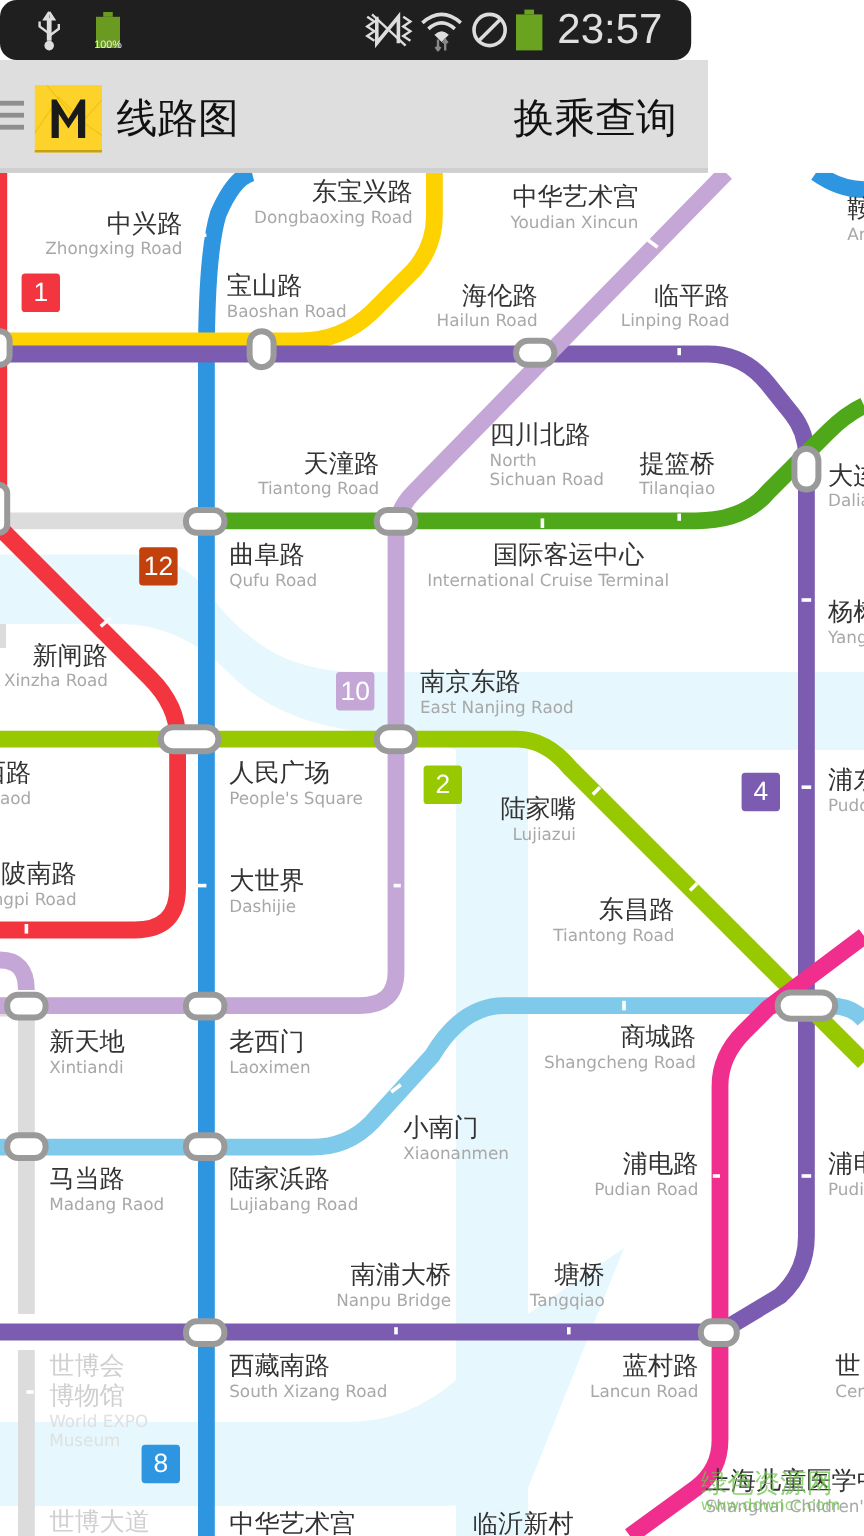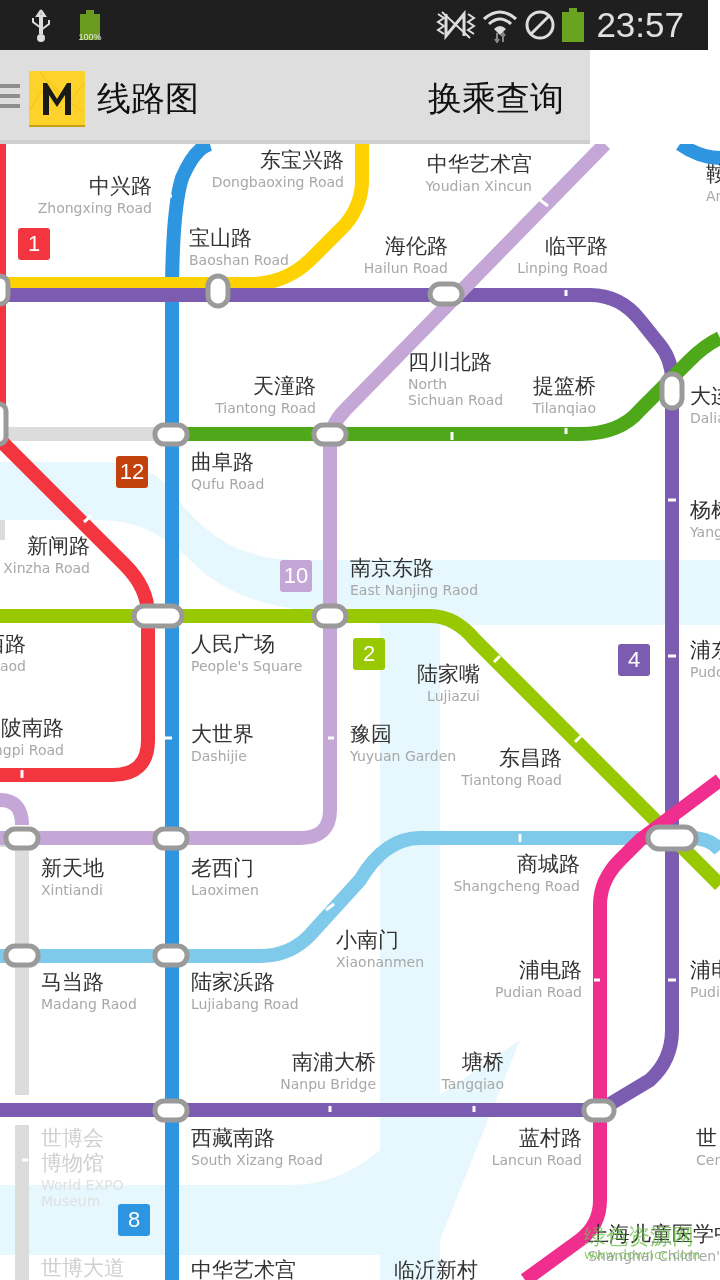--- a/index.html
+++ b/index.html
@@ -1,17 +1,17 @@
 <!DOCTYPE html>
 <html><head>
 <meta charset="utf-8">
 <style>
   html,body{margin:0;padding:0;}
   body{width:720px;height:1280px;overflow:hidden;position:relative;background:#fff;font-family:"DejaVu Sans",sans-serif;}
-  .statusbar{position:absolute;left:0;top:0;width:708px;height:50px;background:#1f1f1f;}
+  .statusbar{position:absolute;left:0;top:0;width:576px;height:50px;background:#1f1f1f;border-radius:14px;}
   .sb-usb{position:absolute;left:28px;top:8px;}
   .sb-batt-small{position:absolute;left:80px;top:10px;width:20px;height:30px;}
   .sb-batt-small .body{position:absolute;left:0;top:4px;width:20px;height:26px;background:#6a9a1f;}
   .sb-batt-small .cap{position:absolute;left:6px;top:0;width:8px;height:4px;background:#6a9a1f;}
   .sb-batt-small .pct{position:absolute;left:-4px;top:22px;font-size:9px;color:#e8e8e8;width:28px;text-align:center;font-family:"Liberation Sans",sans-serif;}
   .sb-right{position:absolute;right:24px;top:0;height:50px;display:flex;align-items:center;gap:6px;}
   .sb-time{color:#e0e0e0;font-family:"Liberation Sans",sans-serif;font-size:35px;margin-left:6px;}
   .sb-batt{width:22px;height:34px;position:relative;}
   .sb-batt .cap{position:absolute;left:7px;top:0;width:8px;height:4px;background:#6aa31f;}
   .sb-batt .body{position:absolute;left:0;top:4px;width:22px;height:30px;background:#6aa31f;}
@@ -213,20 +213,24 @@
       <span class="en">Tilanqiao</span>
     </div>
   <div class="lbl" style="left:690px;top:242px;">
       <span class="cn">大连</span>
       <span class="en">Dalia</span>
     </div>
   <div class="lbl" style="left:191px;top:308px;">
       <span class="cn">曲阜路</span>
       <span class="en">Qufu Road</span>
     </div>
+  <div class="lbl" style="left:356px;top:308px;text-align:center;">
+      <span class="cn" style="padding-left:34px">国际客运中心</span>
+      <span class="en">International Cruise Terminal</span>
+    </div>
   <div class="lbl" style="left:690px;top:356px;">
       <span class="cn">杨树</span>
       <span class="en">Yang</span>
     </div>
   <div class="lbl r" style="right:630px;top:392px;">
       <span class="cn">新闸路</span>
       <span class="en">Xinzha Road</span>
     </div>
   <div class="lbl" style="left:350px;top:414px;">
       <span class="cn">南京东路</span>
@@ -248,24 +252,20 @@
       <span class="cn">浦东</span>
       <span class="en">Pudo</span>
     </div>
   <div class="lbl r" style="right:656px;top:574px;">
       <span class="cn">陂南路</span>
       <span class="en">Huangpi Road</span>
     </div>
   <div class="lbl" style="left:191px;top:580px;">
       <span class="cn">大世界</span>
       <span class="en">Dashijie</span>
-    </div>
-  <div class="lbl" style="left:350px;top:580px;">
-      <span class="cn">豫园</span>
-      <span class="en">Yuyuan Garden</span>
     </div>
   <div class="lbl r" style="right:158px;top:604px;">
       <span class="cn">东昌路</span>
       <span class="en">Tiantong Road</span>
     </div>
   <div class="lbl" style="left:41px;top:714px;">
       <span class="cn">新天地</span>
       <span class="en">Xintiandi</span>
     </div>
   <div class="lbl" style="left:191px;top:714px;">

